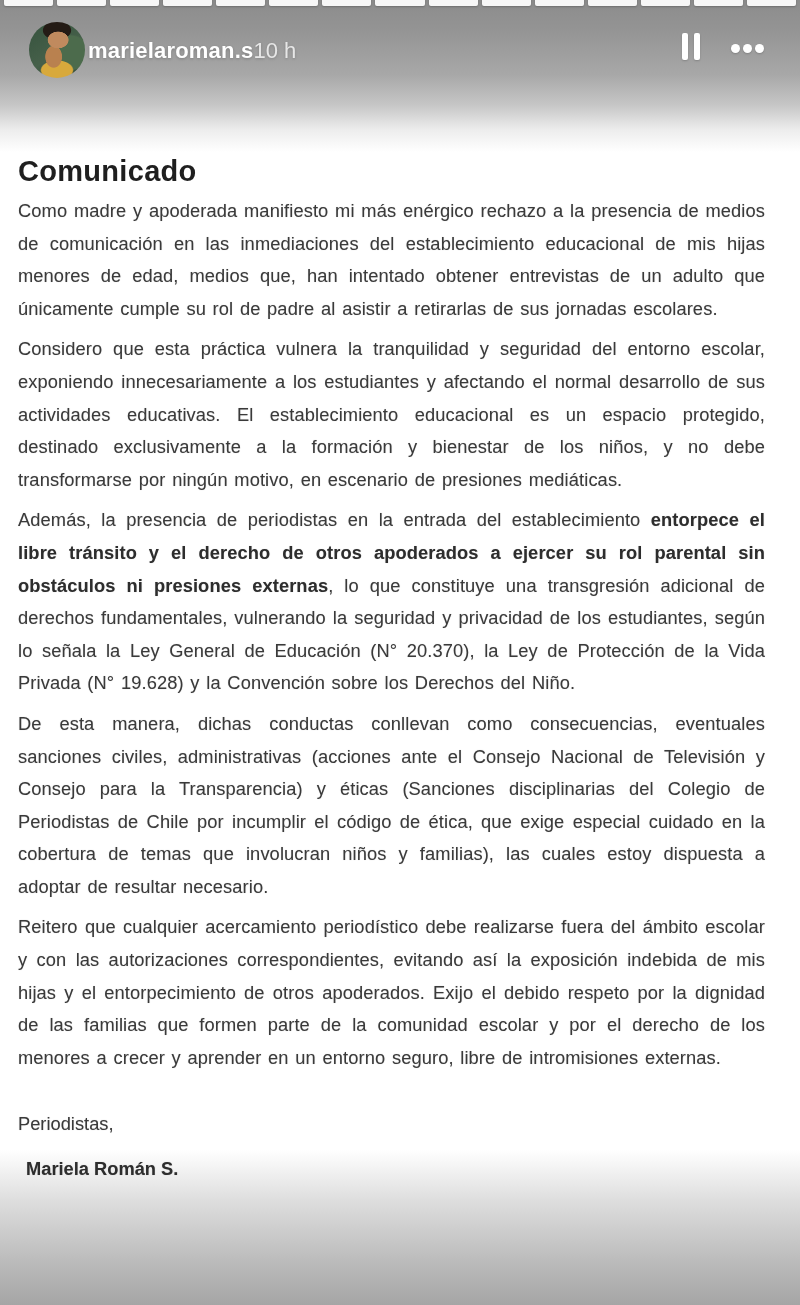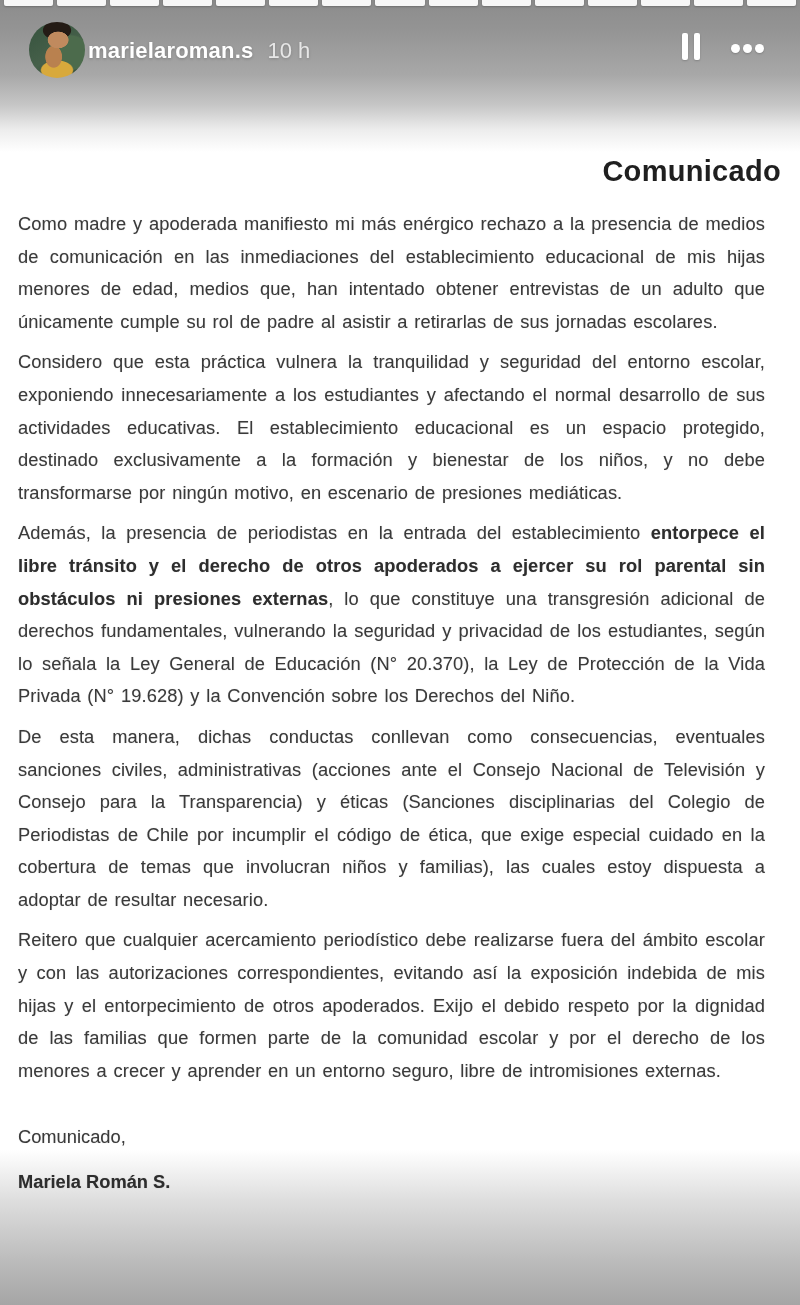--- a/index.html
+++ b/index.html
@@ -21,49 +21,49 @@
   .avatar {
     position:absolute; left:29px; top:22px; width:56px; height:56px; border-radius:50%; overflow:hidden;
     background:
       radial-gradient(ellipse 30% 24% at 52% 32%, #c08a5e 0 60%, rgba(192,138,94,0) 64%),
       radial-gradient(ellipse 42% 28% at 50% 15%, #241b15 0 58%, rgba(36,27,21,0) 62%),
       radial-gradient(ellipse 26% 34% at 44% 62%, #b9814f 0 55%, rgba(185,129,79,0) 60%),
       radial-gradient(ellipse 50% 30% at 50% 86%, #d8a93c 0 55%, rgba(216,169,60,0) 60%),
       radial-gradient(ellipse 60% 50% at 72% 55%, #4c6b4c 0 60%, rgba(76,107,76,0) 66%),
       linear-gradient(150deg,#35523d,#46604a 55%,#2c4434);
   }
-  .ident { position:absolute; left:88px; top:38px; display:flex; align-items:baseline; gap:14px; }
+  .ident { position:absolute; left:88px; top:38px; display:flex; align-items:baseline; }
   .username { font-size:22px; font-weight:bold; color:#ffffff; text-shadow:0 1px 3px rgba(0,0,0,0.22); letter-spacing:0.2px; }
   .timestamp { font-size:22px; color:rgba(255,255,255,0.78); text-shadow:0 1px 3px rgba(0,0,0,0.18); }
 
   .pause { position:absolute; left:682px; top:33px; width:18px; height:27px; display:flex; gap:6px; cursor:pointer; }
   .pause .bar { width:6px; height:27px; background:#ffffff; border-radius:2px; box-shadow:0 1px 2px rgba(0,0,0,0.18); }
   .more { position:absolute; left:731px; top:44px; display:flex; gap:3px; cursor:pointer; }
   .more .dot { width:9px; height:9px; background:#ffffff; border-radius:50%; box-shadow:0 1px 2px rgba(0,0,0,0.18); }
 
   
   .doc {
     position:absolute; top:0; left:0; right:0;
     padding:154px 19px 0 18px;
     color:#3a3a3a;
   }
   .doc h1 {
-    margin:0 0 20px 0; text-align:right;
+    margin:0 0 7px 0; text-align:left;
     font-size:29px; line-height:34px; font-weight:bold; color:#1f1f1f; letter-spacing:0.3px;
   }
   .doc p.body {
     margin:0 16px 8px 0;
     font-size:18.3px; line-height:32.6px;
     text-align:justify; text-justify:inter-word;
     word-spacing:1.5px; letter-spacing:0.1px;
     text-shadow:0 0 1px rgba(58,58,58,0.28);
   }
   .doc p.body b { color:#2d2d2d; }
   .doc p.closing { margin:34px 0 12px 0; font-size:18.3px; line-height:32.6px; text-shadow:0 0 1px rgba(58,58,58,0.28); }
-  .doc p.signature { margin:0; font-size:18.3px; line-height:32.6px; font-weight:bold; color:#2d2d2d; text-shadow:0 0 1px rgba(45,45,45,0.28); }
+  .doc p.signature { margin:8px; font-size:18.3px; line-height:32.6px; font-weight:bold; color:#2d2d2d; text-shadow:0 0 1px rgba(45,45,45,0.28); }
 </style>
 </head>
 <body>
 
 <div class="stage">
 
   <div class="progress-bar">
       <div class="seg"></div>
       <div class="seg"></div>
       <div class="seg"></div>
@@ -98,17 +98,17 @@
     </div>
   </div>
 
   <div class="doc">
     <h1>Comunicado</h1>
     <p class="body"><span>Como madre y apoderada manifiesto mi más enérgico rechazo a la presencia de medios de comunicación en las inmediaciones del establecimiento educacional de mis hijas menores de edad, medios que, han intentado obtener entrevistas de un adulto que únicamente cumple su rol de padre al asistir a retirarlas de sus jornadas escolares.</span></p>
     <p class="body"><span>Considero que esta práctica vulnera la tranquilidad y seguridad del entorno escolar, exponiendo innecesariamente a los estudiantes y afectando el normal desarrollo de sus actividades educativas. El establecimiento educacional es un espacio protegido, destinado exclusivamente a la formación y bienestar de los niños, y no debe transformarse por ningún motivo, en escenario de presiones mediáticas.</span></p>
     <p class="body"><span>Además, la presencia de periodistas en la entrada del establecimiento </span><b>entorpece el libre tránsito y el derecho de otros apoderados a ejercer su rol parental sin obstáculos ni presiones externas</b><span>, lo que constituye una transgresión adicional de derechos fundamentales, vulnerando la seguridad y privacidad de los estudiantes, según lo señala la Ley General de Educación (N° 20.370), la Ley de Protección de la Vida Privada (N° 19.628) y la Convención sobre los Derechos del Niño.</span></p>
     <p class="body"><span>De esta manera, dichas conductas conllevan como consecuencias, eventuales sanciones civiles, administrativas (acciones ante el Consejo Nacional de Televisión y Consejo para la Transparencia) y éticas (Sanciones disciplinarias del Colegio de Periodistas de Chile por incumplir el código de ética, que exige especial cuidado en la cobertura de temas que involucran niños y familias), las cuales estoy dispuesta a adoptar de resultar necesario.</span></p>
     <p class="body"><span>Reitero que cualquier acercamiento periodístico debe realizarse fuera del ámbito escolar y con las autorizaciones correspondientes, evitando así la exposición indebida de mis hijas y el entorpecimiento de otros apoderados. Exijo el debido respeto por la dignidad de las familias que formen parte de la comunidad escolar y por el derecho de los menores a crecer y aprender en un entorno seguro, libre de intromisiones externas.</span></p>
-    <p class="closing">Comunicado,</p>
+    <p class="closing">Periodistas,</p>
     <p class="signature">Mariela Román S.</p>
   </div>
 
 </div>
 
 </body></html>

